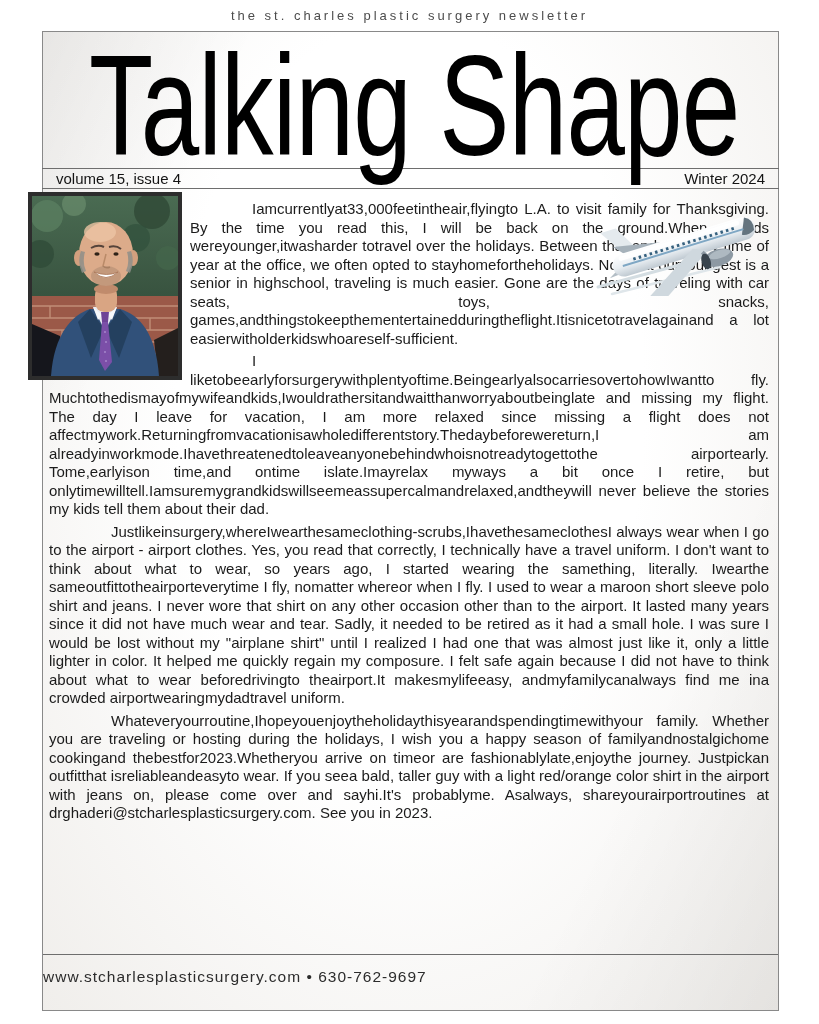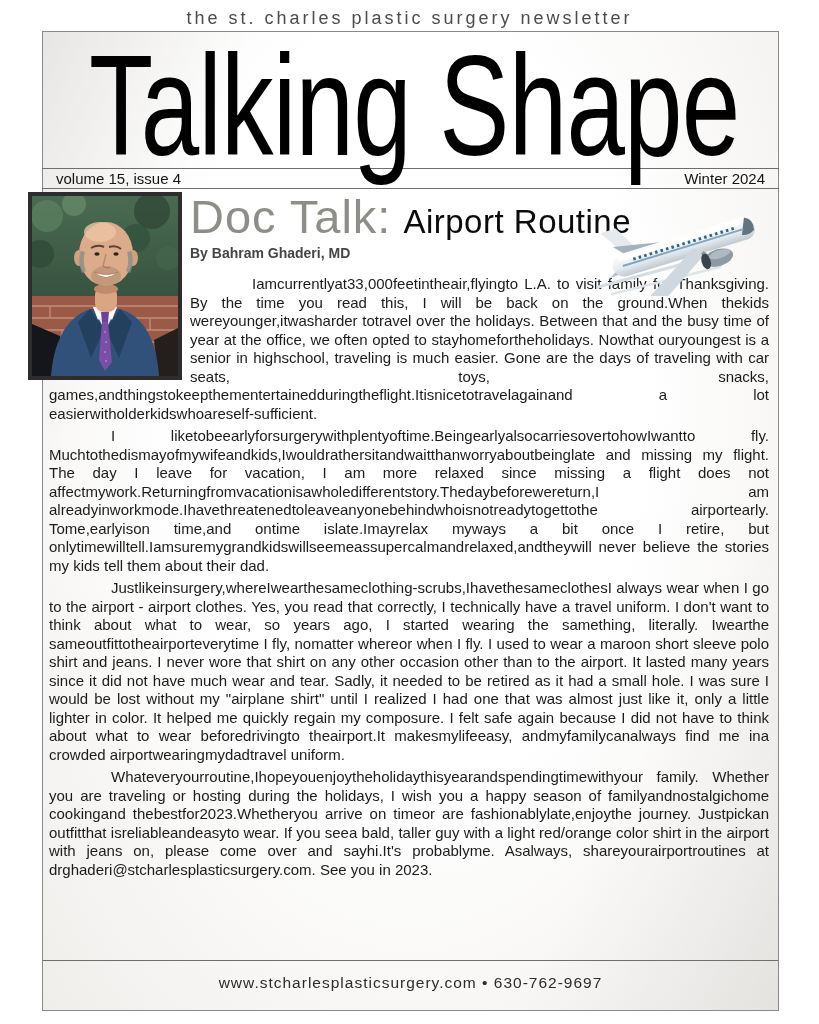--- a/index.html
+++ b/index.html
@@ -2,21 +2,21 @@
 <html><head>
 <meta charset="utf-8">
 <style>
   html,body{margin:0;padding:0;background:#ffffff;}
   .page{
     position:relative;width:819px;height:1024px;background:#ffffff;
     font-family:"Liberation Sans", sans-serif;overflow:hidden;
   }
   .tagline{
     position:absolute;top:8px;left:0;width:100%;text-align:center;
-    font-size:18px;letter-spacing:3px;color:#4c4c4c;font-weight:500;
+    font-size:13px;letter-spacing:3px;color:#4c4c4c;font-weight:500;
     font-family:"Liberation Sans", sans-serif;
   }
   .sheet{
     position:absolute;left:42px;top:31px;width:735px;height:978px;
     border:1px solid #898989;
     background:
       linear-gradient(115deg, rgba(0,0,0,0.055), rgba(0,0,0,0) 18%),
       linear-gradient(295deg, rgba(0,0,0,0.05), rgba(0,0,0,0) 22%),
       radial-gradient(ellipse at 50% 38%, #ffffff 45%, #f0eeeb 100%);
   }
@@ -50,23 +50,23 @@
   .byline{font-size:14px;font-weight:bold;color:#454545;margin:4px 0 0 3px;line-height:1.3;}
   .plane{position:absolute;top:12px;right:4px;width:178px;height:97px;}
   .plane svg{display:block;width:100%;height:100%;}
   .article p{
     margin:0 0 4px 0;text-align:justify;text-indent:62px;
     font-size:15px;line-height:18.5px;color:#1b1b1b;
     overflow-wrap:break-word;word-break:break-word;
   }
   .article p.first{margin-top:13px;}
   .footer-strip{
-    position:absolute;left:0;right:0;bottom:6px;height:43px;
+    position:absolute;left:0;right:0;bottom:12px;height:43px;
     border-top:1px solid #6e6e6e;
-    display:flex;align-items:center;justify-content:center;
+    display:flex;align-items:center;
     font-size:15.5px;letter-spacing:1px;color:#2c2c2c;
   }
 </style>
 </head>
 <body>
 
 <div class="page">
 
   <div class="tagline">the st. charles plastic surgery newsletter</div>
 
@@ -136,27 +136,20 @@
           <path d="M59,52 q7,-4 13,-1" stroke="#55433a" stroke-width="2" fill="none"></path>
           <path d="M77,51 q7,-2 12,2" stroke="#55433a" stroke-width="2" fill="none"></path>
           <ellipse cx="65" cy="58" rx="2.6" ry="1.8" fill="#2e2218"></ellipse>
           <ellipse cx="84" cy="58" rx="2.6" ry="1.8" fill="#2e2218"></ellipse>
           <path d="M74,58 q-2,8 -3,12 q3,3 7,1" stroke="#b98a68" stroke-width="1.5" fill="none"></path>
           <ellipse cx="74" cy="80" rx="15" ry="10" fill="#6d5c4f" opacity=".22"></ellipse>
           <path d="M62,76 q12,11 24,0 q-11,5 -24,0 Z" fill="#ffffff" stroke="#a87454" stroke-width="0.8"></path>
         </svg>
       </div>
 
-      <div class="heading-block">
-        <div class="heading-row">
-          <span class="doc-talk">Doc Talk:</span>
-          <span class="article-title">Airport Routine</span>
-        </div>
-        <div class="byline">By Bahram Ghaderi, MD</div>
-      </div>
 
       <div class="plane">
         <svg viewBox="0 0 178 97">
           <defs>
             <linearGradient id="fus" x1="0" y1="0" x2="0" y2="1">
               <stop offset="0" stop-color="#ffffff"></stop>
               <stop offset=".55" stop-color="#e9eef2"></stop>
               <stop offset="1" stop-color="#bfc9d1"></stop>
             </linearGradient>
           </defs>

